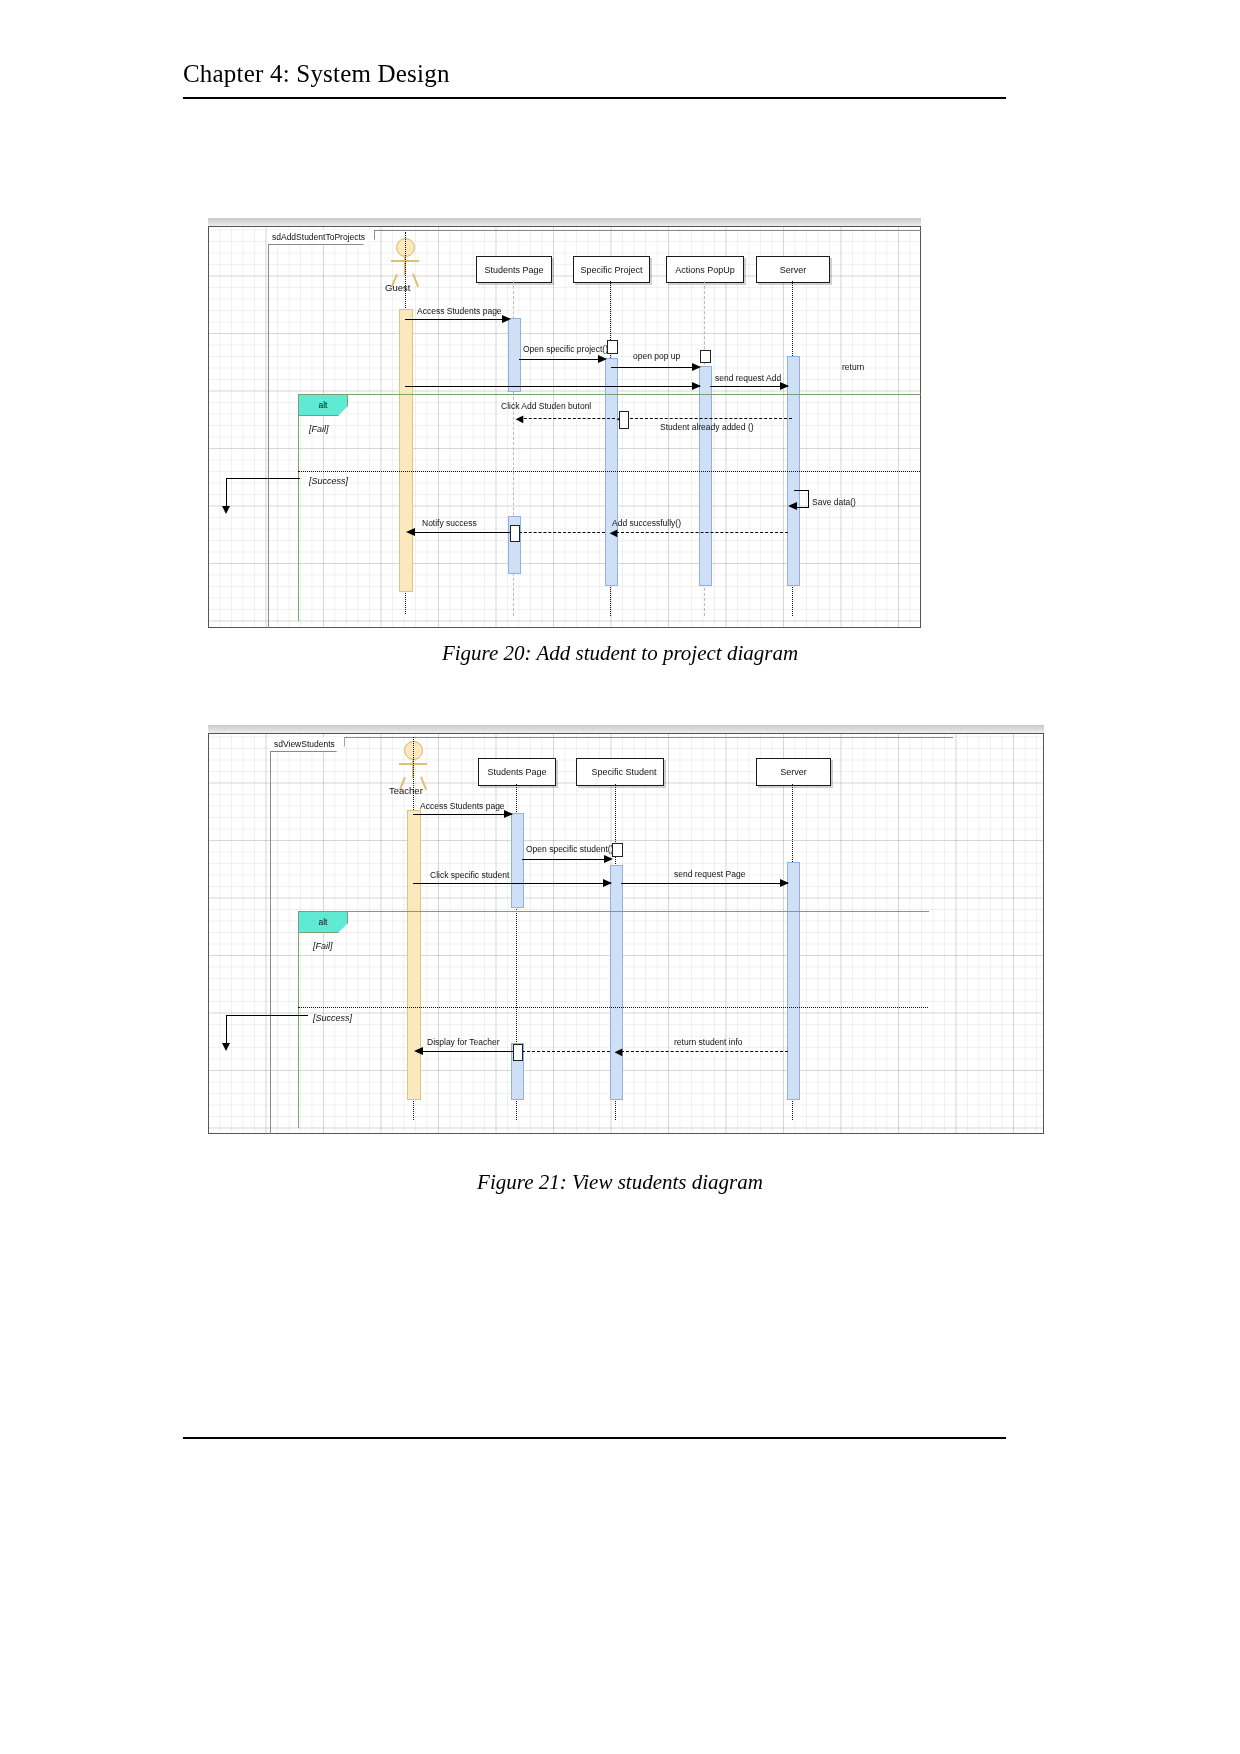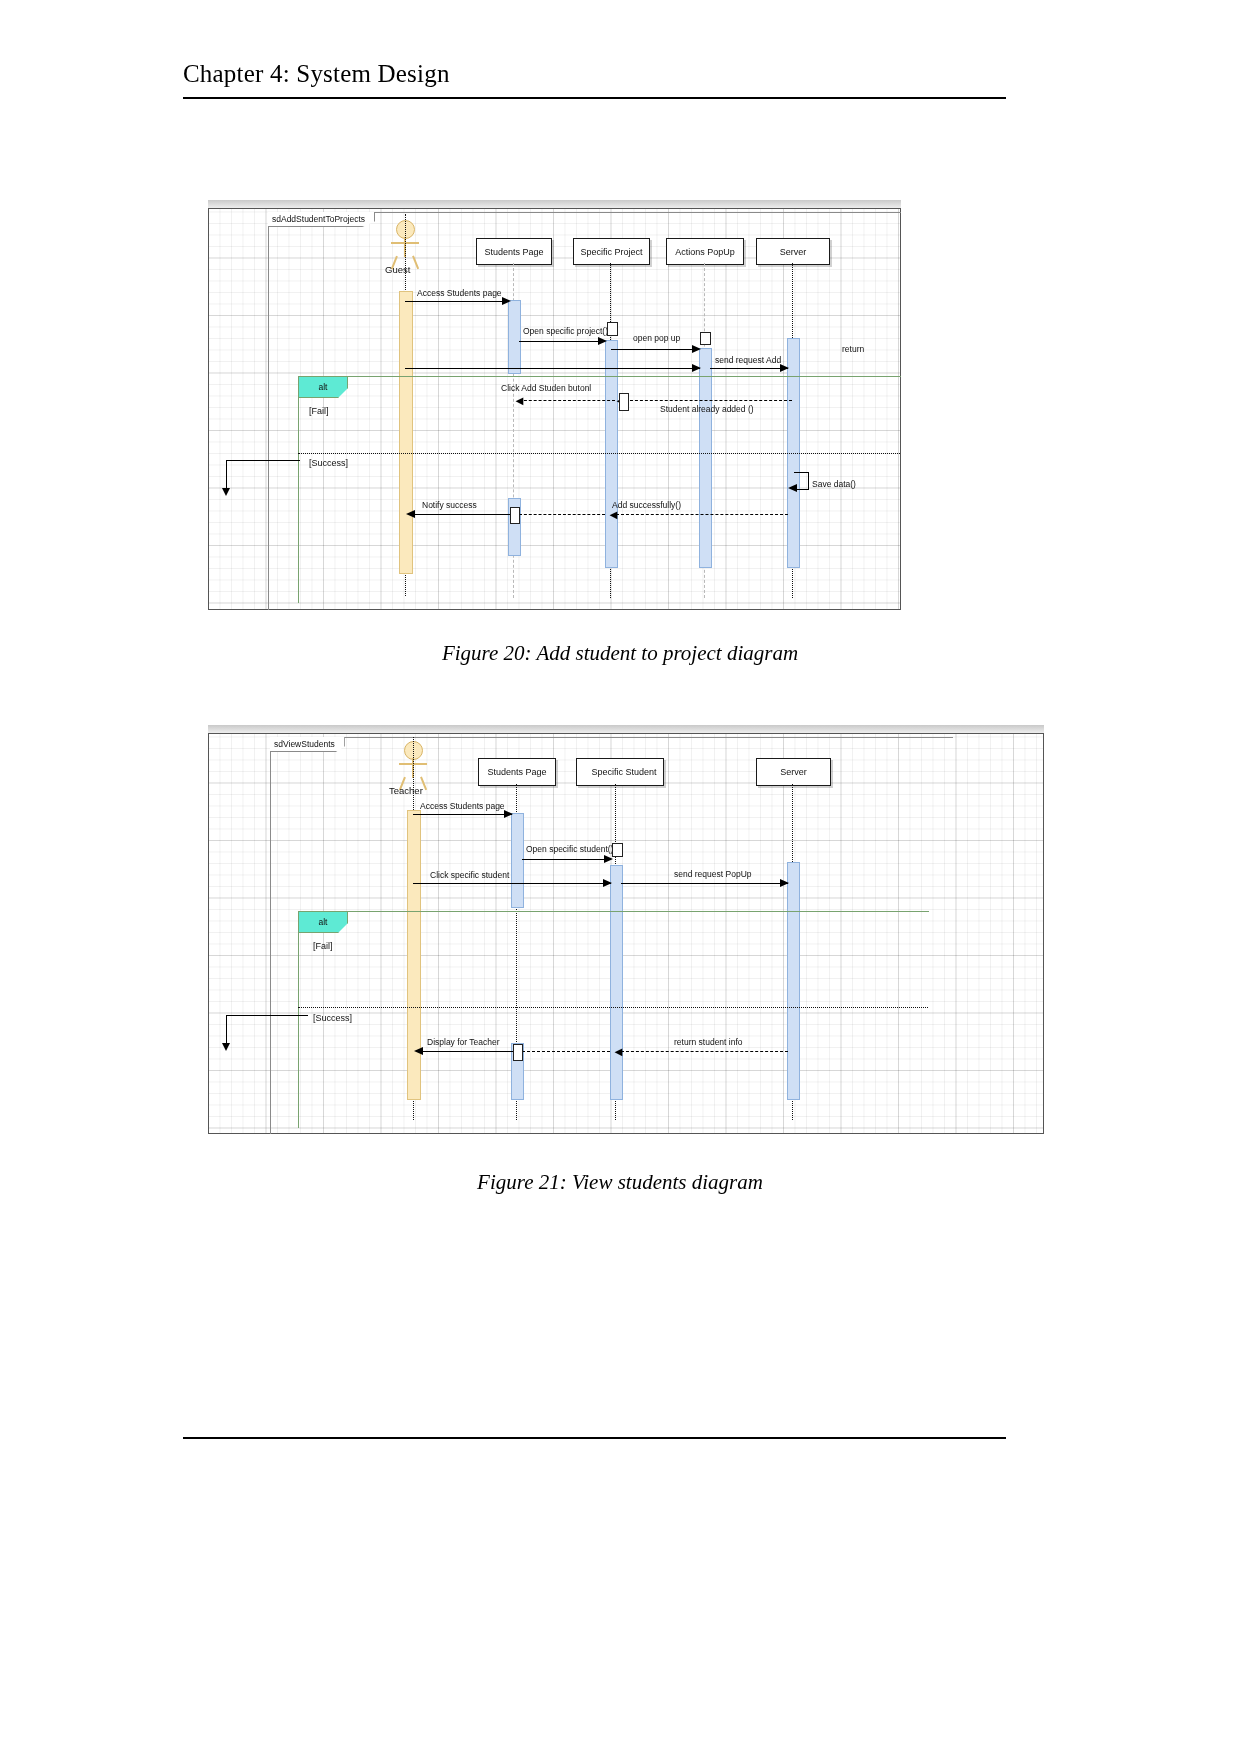--- a/index.html
+++ b/index.html
@@ -24,21 +24,21 @@
 
   
   .cap{position:absolute;width:1240px;text-align:center;
        font-style:italic;font-size:21px;color:#000;}
   #cap20{top:641px;}
   #cap21{top:1170px;}
 
   
   .diagram{position:absolute;background:#fff;overflow:hidden;
            box-shadow:0 0 0 0px #000;}
-  #fig20{left:208px;top:200px;width:693px;height:410px;}
+  #fig20{left:208px;top:218px;width:693px;height:410px;padding-left:20px;}
   #fig21{left:208px;top:725px;width:836px;height:409px;}
 
   
   .grid{position:absolute;inset:0;
     background-color:#ffffff;
     background-image:
       linear-gradient(to right, rgba(0,0,0,.055) 1px, transparent 1px),
       linear-gradient(to bottom, rgba(0,0,0,.055) 1px, transparent 1px),
       linear-gradient(to right, rgba(0,0,0,.11) 1px, transparent 1px),
       linear-gradient(to bottom, rgba(0,0,0,.11) 1px, transparent 1px);
@@ -88,21 +88,21 @@
   .mlab{position:absolute;font-family:"Liberation Sans", sans-serif;
         font-size:8.5px;color:#111;white-space:nowrap;}
 
   .altframe{position:absolute;border:1.1px solid #78a36f;background:transparent;}
   .alttag{position:absolute;background:#5eead4;border:1.1px solid #78a36f;
           font-family:"Liberation Sans", sans-serif;font-size:8.5px;
           color:#111;display:flex;align-items:center;justify-content:center;
           clip-path:polygon(0 0,100% 0,100% 55%,80% 100%,0 100%);}
   .altdiv{position:absolute;height:0;border-top:1.6px dotted #111;}
   .guard{position:absolute;font-family:"Liberation Sans", sans-serif;
-         font-size:9px;color:#111;white-space:nowrap;}
+         font-size:9px;color:#111;white-space:nowrap;font-style:italic;}
 
   .actorline{position:absolute;background:#e0be74;}
   .actorhead{position:absolute;border-radius:50%;
              background:#fbe9bd;border:1.4px solid #d9b566;}
   .actorname{position:absolute;font-family:"Liberation Sans", sans-serif;
              font-size:9.5px;color:#111;white-space:nowrap;}
   .selfarrow{position:absolute;border:1.5px solid #000;border-left:none;}
   .extLine{position:absolute;height:0;border-top:1.7px solid #000;}
   .extV{position:absolute;width:0;border-left:1.7px solid #000;}
 </style>
@@ -259,21 +259,21 @@
     <div class="arrowR" style="left:396px;top:130px;"></div>
     <div class="mlab" style="left:318px;top:119px;">Open specific student()</div>
     <div class="smallbox" style="left:404px;top:118px;width:9px;height:12px;"></div>
 
     <div class="msg" style="left:205px;top:158px;width:198px;"></div>
     <div class="arrowR" style="left:395px;top:154px;"></div>
     <div class="mlab" style="left:222px;top:145px;">Click specific student</div>
 
     <div class="msg" style="left:413px;top:158px;width:167px;"></div>
     <div class="arrowR" style="left:572px;top:154px;"></div>
-    <div class="mlab" style="left:466px;top:144px;">send request PopUp</div>
+    <div class="mlab" style="left:466px;top:144px;">send request Page</div>
 
     <div class="altframe" style="left:90px;top:186px;width:630px;height:216px;border-bottom:none;border-right:none;"></div>
     <div class="alttag" style="left:90px;top:186px;width:48px;height:20px;">alt</div>
     <div class="guard" style="left:105px;top:216px;">[Fail]</div>
     <div class="altdiv" style="left:90px;top:282px;width:630px;"></div>
     <div class="guard" style="left:105px;top:288px;">[Success]</div>
 
     <div class="extLine" style="left:18px;top:290px;width:82px;"></div>
     <div class="extV" style="left:18px;top:290px;height:30px;"></div>
     <div class="arrowDown" style="left:14px;top:318px;"></div>

